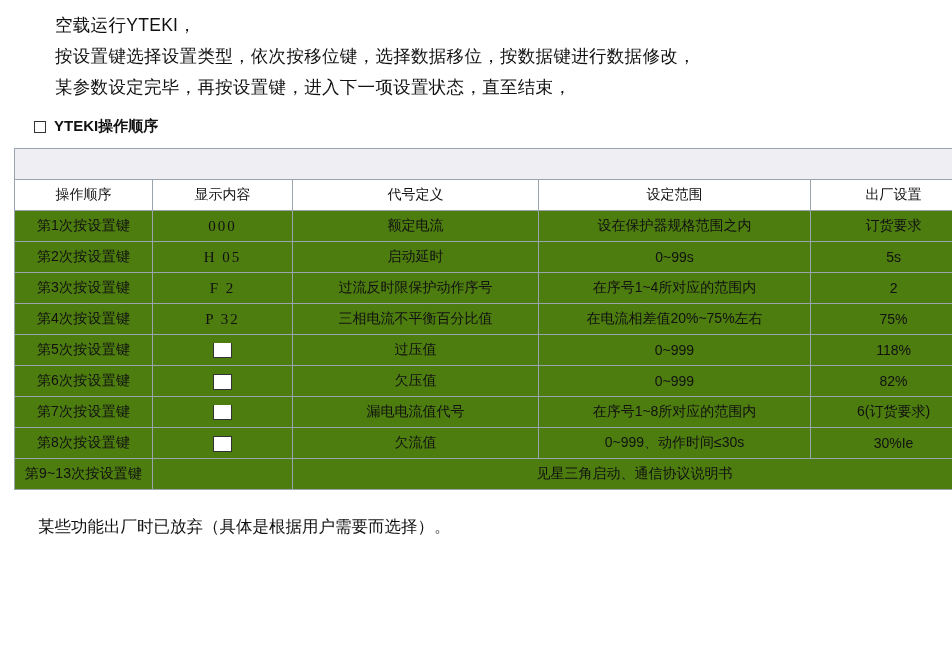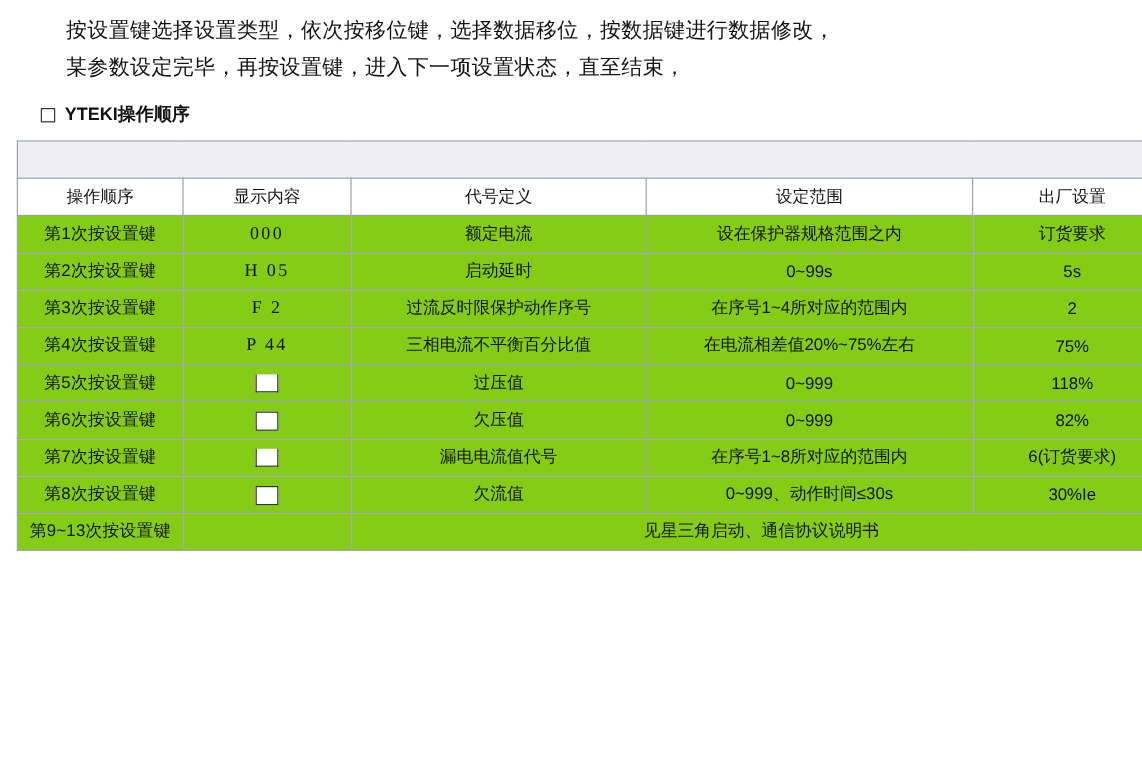--- a/index.html
+++ b/index.html
@@ -65,21 +65,21 @@
     height: 30px;
     color: #111;
     font-weight: normal;
   }
   .topbar td {
     height: 16px;
     background: #efeff3;
     border: 1px solid #9aa4ae;
   }
   tbody td {
-    background: #84cc16;
+    background: #4d7c0f;
   }
   tbody td.col-order {
     font-size: 14px;
     letter-spacing: 0.2px;
   }
   td.mono {
     font-family: "Liberation Serif", "DejaVu Serif", serif;
     letter-spacing: 2px;
     font-size: 15px;
     margin-top: 44px;
@@ -111,20 +111,21 @@
     line-height: 32px;
     color: #111;
   }
 </style>
 </head>
 <body>
 
 <div class="page">
 
   <div class="intro">
+    <p>空载运行YTEKI，</p>
     <p>按设置键选择设置类型，依次按移位键，选择数据移位，按数据键进行数据修改，</p>
     <p>某参数设定完毕，再按设置键，进入下一项设置状态，直至结束，</p>
   </div>
 
   <div class="section-heading">
     <span class="sq-marker"></span>
     <span>YTEKI操作顺序</span>
   </div>
 
   <table class="spec">
@@ -163,21 +164,21 @@
       </tr>
       <tr>
         <td class="col-order">第3次按设置键</td>
         <td class="mono">F 2</td>
         <td>过流反时限保护动作序号</td>
         <td>在序号1~4所对应的范围内</td>
         <td>2</td>
       </tr>
       <tr>
         <td class="col-order">第4次按设置键</td>
-        <td class="mono">P  44</td>
+        <td class="mono">P  32</td>
         <td>三相电流不平衡百分比值</td>
         <td>在电流相差值20%~75%左右</td>
         <td>75%</td>
       </tr>
       <tr>
         <td class="col-order">第5次按设置键</td>
         <td><span class="glyph-u"></span></td>
         <td>过压值</td>
         <td>0~999</td>
         <td>118%</td>
@@ -205,15 +206,16 @@
       </tr>
       <tr>
         <td class="col-order">第9~13次按设置键</td>
         <td></td>
         <td colspan="3">见星三角启动、通信协议说明书</td>
       </tr>
     </tbody>
   </table>
 
   <div class="footer">
+    <p>某些功能出厂时已放弃（具体是根据用户需要而选择）。</p>
   </div>
 
 </div>
 
 </body></html>

